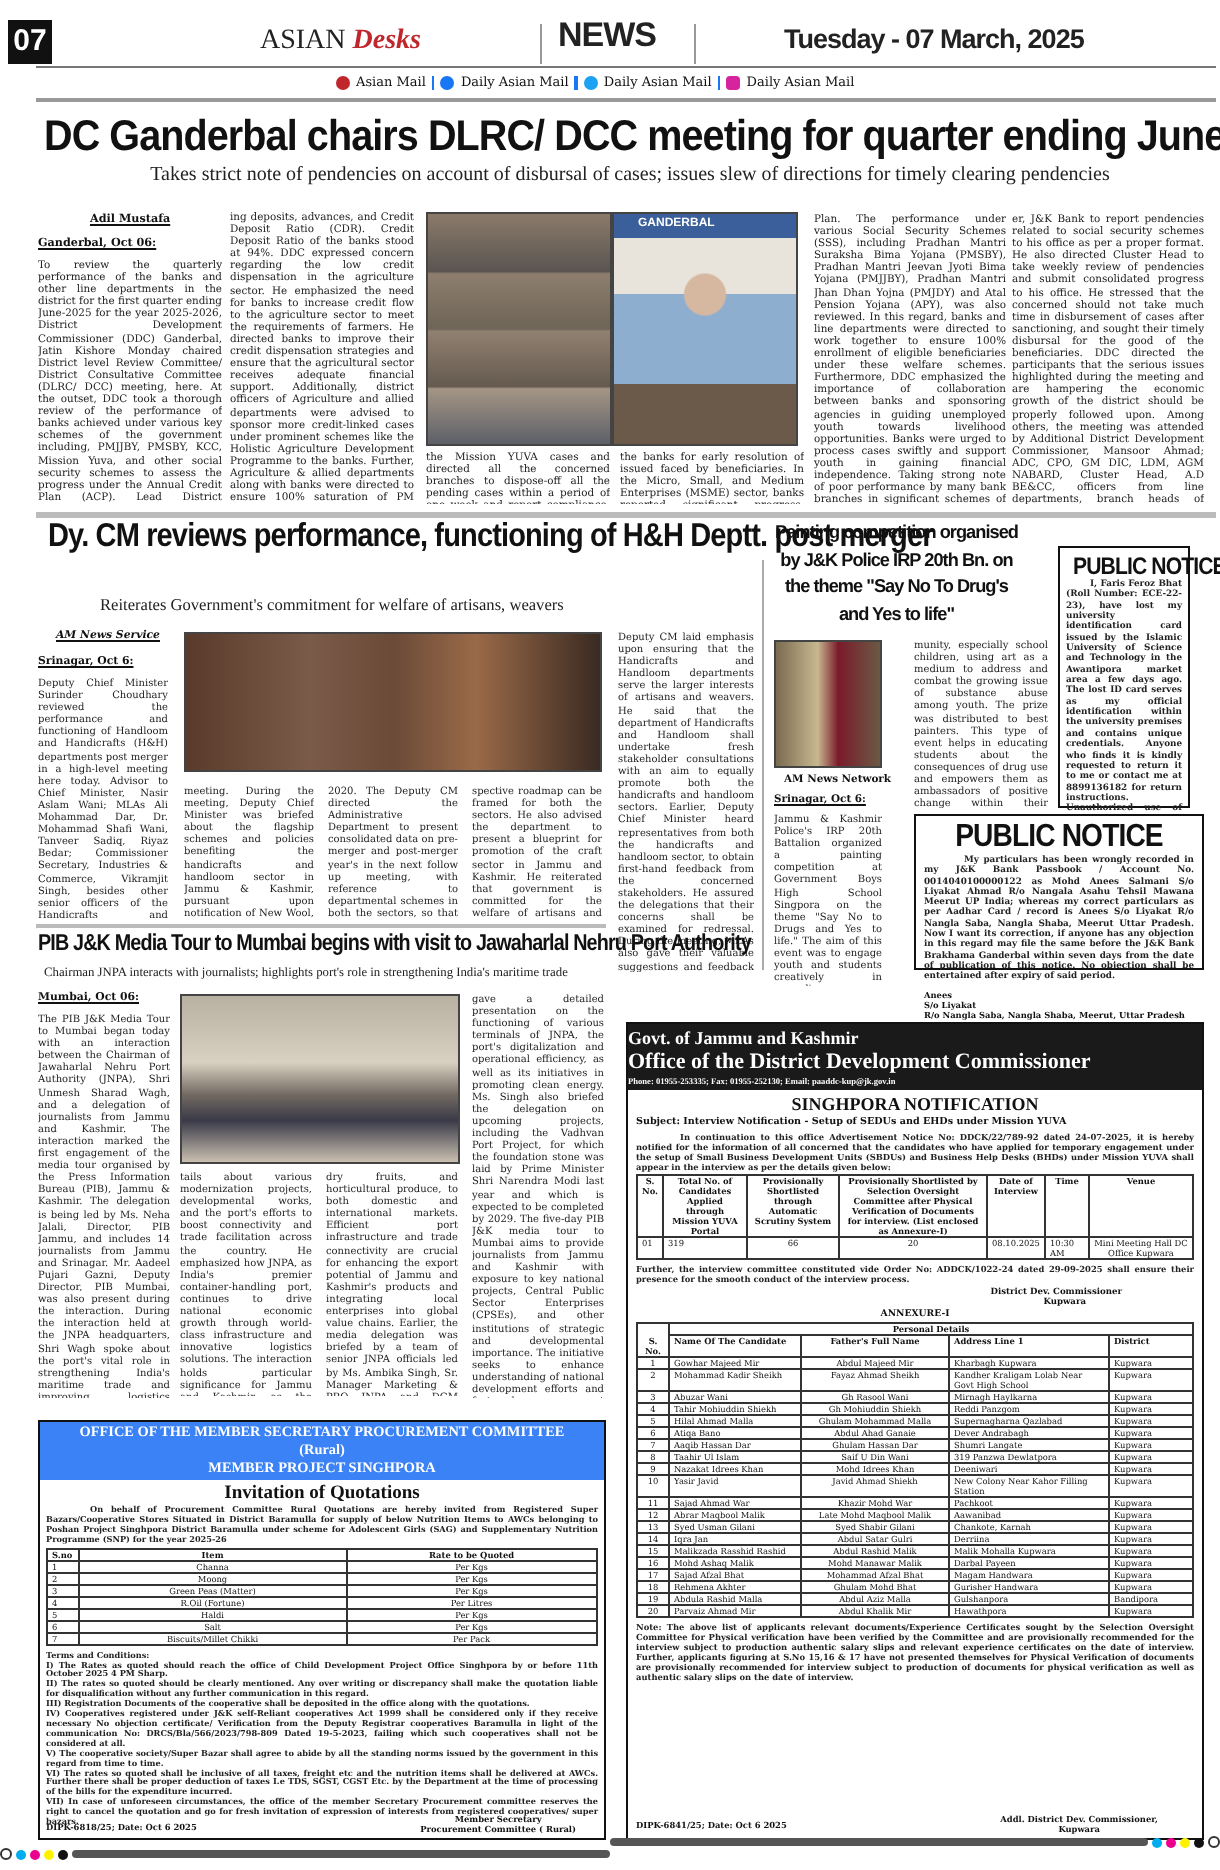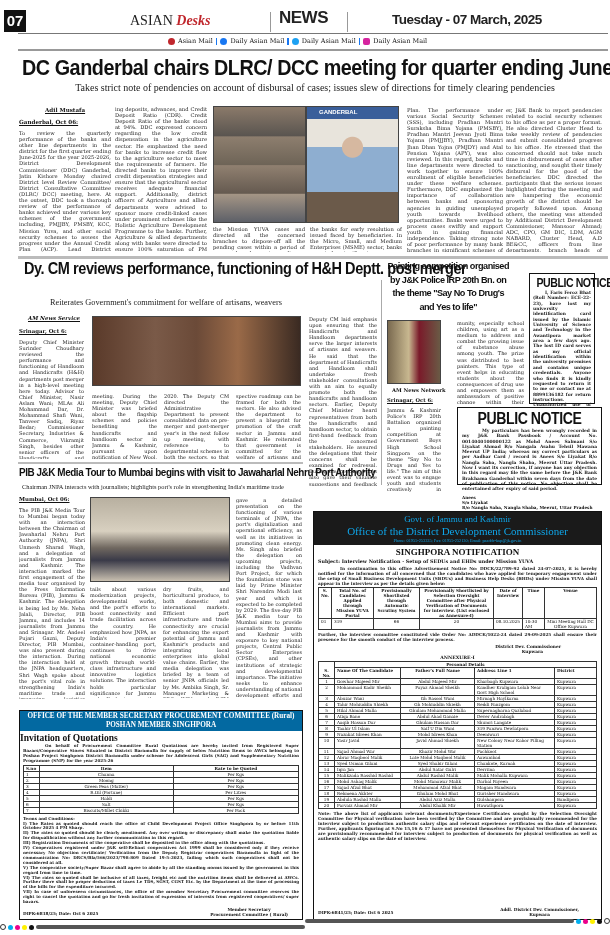--- a/index.html
+++ b/index.html
@@ -97,25 +97,25 @@
 <div class="p cond" style="left:19px;top:466px;font-size:11.5px;white-space:nowrap;transform:scaleX(0.86)">PIB J&amp;K Media Tour to Mumbai begins with visit to Jawaharlal Nehru Port Authority</div>
 <div class="p" style="left:22px;top:483px;font-family:'Liberation Serif',serif;font-size:6.4px;white-space:nowrap;color:#222">Chairman JNPA interacts with journalists; highlights port's role in strengthening India's maritime trade</div>
 <div class="p" style="left:19px;top:496px;font-size:5.4px;font-weight:bold;text-decoration:underline">Mumbai, Oct 06:</div>
 <div class="p body" style="left:19px;top:507px;width:66px;height:192px;overflow:hidden;font-size:5px">The PIB J&amp;K Media Tour to Mumbai began today with an interaction between the Chairman of Jawaharlal Nehru Port Authority (JNPA), Shri Unmesh Sharad Wagh, and a delegation of journalists from Jammu and Kashmir. The interaction marked the first engagement of the media tour organised by the Press Information Bureau (PIB), Jammu &amp; Kashmir. The delegation is being led by Ms. Neha Jalali, Director, PIB Jammu, and includes 14 journalists from Jammu and Srinagar. Mr. Aadeel Pujari Gazni, Deputy Director, PIB Mumbai, was also present during the interaction. During the interaction held at the JNPA headquarters, Shri Wagh spoke about the port's vital role in strengthening India's maritime trade and improving logistics efficiency. He shared de-</div>
 <div class="p photo" style="left:90px;top:497px;width:140px;height:85px;background:linear-gradient(180deg,#b8b0a0 0,#d8d0c0 40%,#706860 60%,#3a3a48 75%,#c9c0b0 100%)"></div>
 <div class="p body" style="left:90px;top:586px;width:66px;height:112px;overflow:hidden;font-size:5px">tails about various modernization projects, developmental works, and the port's efforts to boost connectivity and trade facilitation across the country. He emphasized how JNPA, as India's premier container-handling port, continues to drive national economic growth through world-class infrastructure and innovative logistics solutions. The interaction holds particular significance for Jammu and Kashmir, as the Union Territory's economy relies heavily on the movement of goods, including handicrafts,</div>
 <div class="p body" style="left:163px;top:586px;width:66px;height:112px;overflow:hidden;font-size:5px">dry fruits, and horticultural produce, to both domestic and international markets. Efficient port infrastructure and trade connectivity are crucial for enhancing the export potential of Jammu and Kashmir's products and integrating local enterprises into global value chains. Earlier, the media delegation was briefed by a team of senior JNPA officials led by Ms. Ambika Singh, Sr. Manager Marketing &amp; PRO JNPA and DGM (Corporate Communications &amp; Training), Vadhvan Port Project Ltd. She</div>
 <div class="p body" style="left:236px;top:497px;width:66px;height:202px;overflow:hidden;font-size:5px">gave a detailed presentation on the functioning of various terminals of JNPA, the port's digitalization and operational efficiency, as well as its initiatives in promoting clean energy. Ms. Singh also briefed the delegation on upcoming projects, including the Vadhvan Port Project, for which the foundation stone was laid by Prime Minister Shri Narendra Modi last year and which is expected to be completed by 2029. The five-day PIB J&amp;K media tour to Mumbai aims to provide journalists from Jammu and Kashmir with exposure to key national projects, Central Public Sector Enterprises (CPSEs), and other institutions of strategic and developmental importance. The initiative seeks to enhance understanding of national development efforts and foster closer engagement between regional media and major institutions across the country. (PIB)</div>
 
 <div class="p" style="left:19px;top:710px;width:284px;height:210px;border:1px solid #111">
-  <div style="background:#0369a1;color:#fff;text-align:center;font-family:'Liberation Serif',serif;font-weight:bold;font-size:7.2px;line-height:9px;padding:1px 0">
+  <div style="background:#3b82f6;color:#fff;text-align:center;font-family:'Liberation Serif',serif;font-weight:bold;font-size:7.2px;line-height:9px;padding:1px 12px">
     <div>OFFICE OF THE MEMBER SECRETARY PROCUREMENT COMMITTEE (Rural)</div>
-    <div>POSHAN MEMBER SINGHPORA</div>
-  </div>
-  <div style="font-family:'Liberation Serif',serif;font-weight:bold;font-size:9.5px;margin:2px 0 1px">Invitation of Quotations</div>
+    <div>MEMBER PROJECT SINGHPORA</div>
+  </div>
+  <div style="text-align:center;font-family:'Liberation Serif',serif;font-weight:bold;font-size:9.5px;margin:2px 0 1px">Invitation of Quotations</div>
   <div class="body" style="font-size:4.1px;line-height:4.9px;font-weight:bold;text-indent:22px;padding:0 3px">On behalf of Procurement Committee Rural Quotations are hereby invited from Registered Super Bazars/Cooperative Stores Situated in District Baramulla for supply of below Nutrition Items to AWCs belonging to Poshan Project Singhpora District Baramulla under scheme for Adolescent Girls (SAG) and Supplementary Nutrition Programme (SNP) for the year 2025-26</div>
   <div style="padding:1px 3px">
   <table>
     <tbody>
           <tr>
             <th style="width:16px;text-align:left">S.no</th>
             <th>Item</th>
             <th>Rate to be Quoted</th>
           </tr>
     <tr>
@@ -167,21 +167,21 @@
     <div>VII) In case of unforeseen circumstances, the office of the member Secretary Procurement committee reserves the right to cancel the quotation and go for fresh invitation of expression of interests from registered cooperatives/ super bazars.</div>
   </div>
   <div style="position:absolute;left:3px;bottom:3px;font-size:4.2px;font-weight:bold">DIPK-6818/25; Date: Oct 6 2025</div>
   <div style="position:absolute;right:14px;bottom:2px;font-size:4.2px;font-weight:bold;text-align:center;line-height:5px">
     <div>Member Secretary</div>
     <div>Procurement Committee ( Rural)</div>
   </div>
 </div>
 
 <div class="p" style="left:313px;top:511px;width:289px;height:409px;border:1px solid #111">
-  <div style="background:#1a1a1a;color:#0ea5e9;text-align:center;font-family:'Liberation Serif',serif;font-weight:normal;padding:2px 0 1px">
+  <div style="background:#1a1a1a;color:#ffffff;text-align:left;font-family:'Liberation Serif',serif;font-weight:bold;padding:2px 0 1px">
     <div style="font-size:9px;line-height:11px">Govt. of Jammu and Kashmir</div>
     <div style="font-size:11px;line-height:13px">Office of the District Development Commissioner</div>
     <div style="font-size:4.3px;line-height:6px">Phone: 01955-253335; Fax: 01955-252130; Email: paaddc-kup@jk.gov.in</div>
   </div>
   <div style="text-align:center;font-family:'Liberation Serif',serif;font-weight:bold;font-size:9px;margin-top:2px">SINGHPORA NOTIFICATION</div>
   <div style="font-size:4.8px;font-weight:bold;padding:1px 4px">Subject: Interview Notification - Setup of SEDUs and EHDs under Mission YUVA</div>
   <div class="body" style="font-size:4.2px;line-height:5px;font-weight:bold;text-indent:22px;padding:1px 4px">In continuation to this office Advertisement Notice No: DDCK/22/789-92 dated 24-07-2025, it is hereby notified for the information of all concerned that the candidates who have applied for temporary engagement under the setup of Small Business Development Units (SBDUs) and Business Help Desks (BHDs) under Mission YUVA shall appear in the interview as per the details given below:</div>
   <div style="padding:0 4px">
   <table>
     <tbody>

